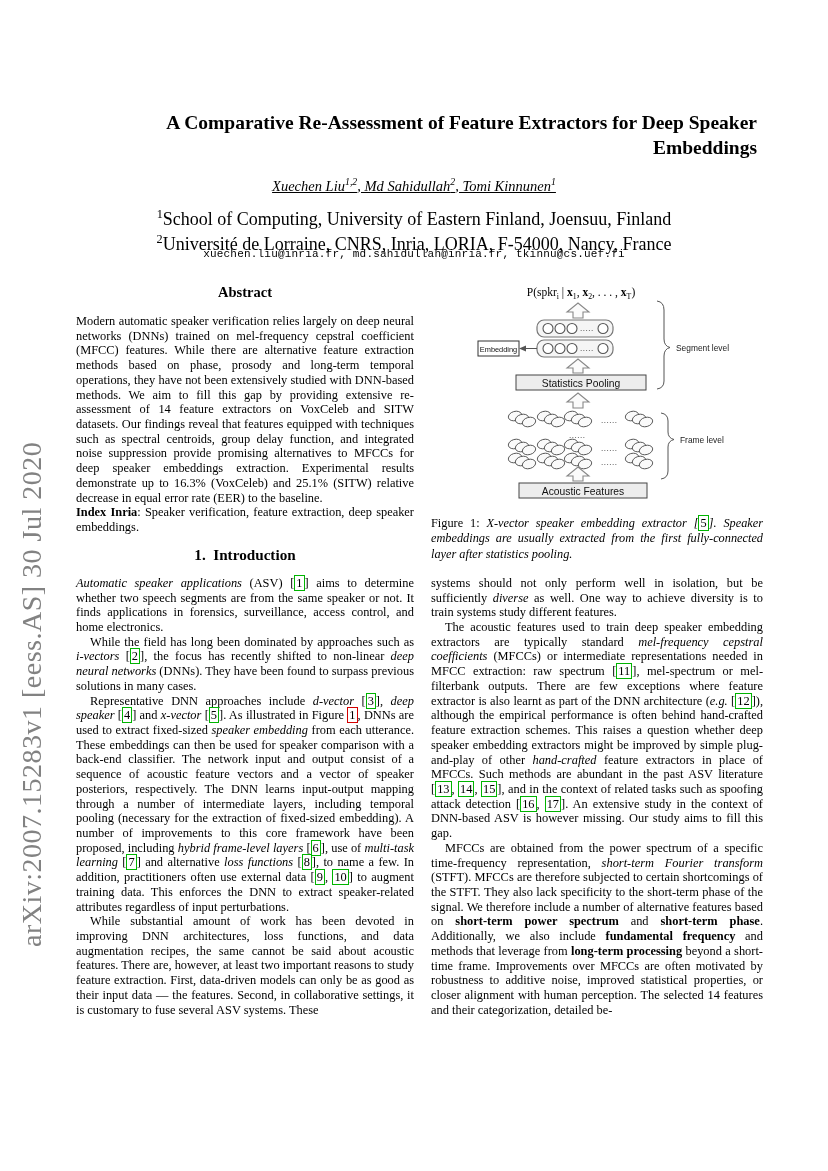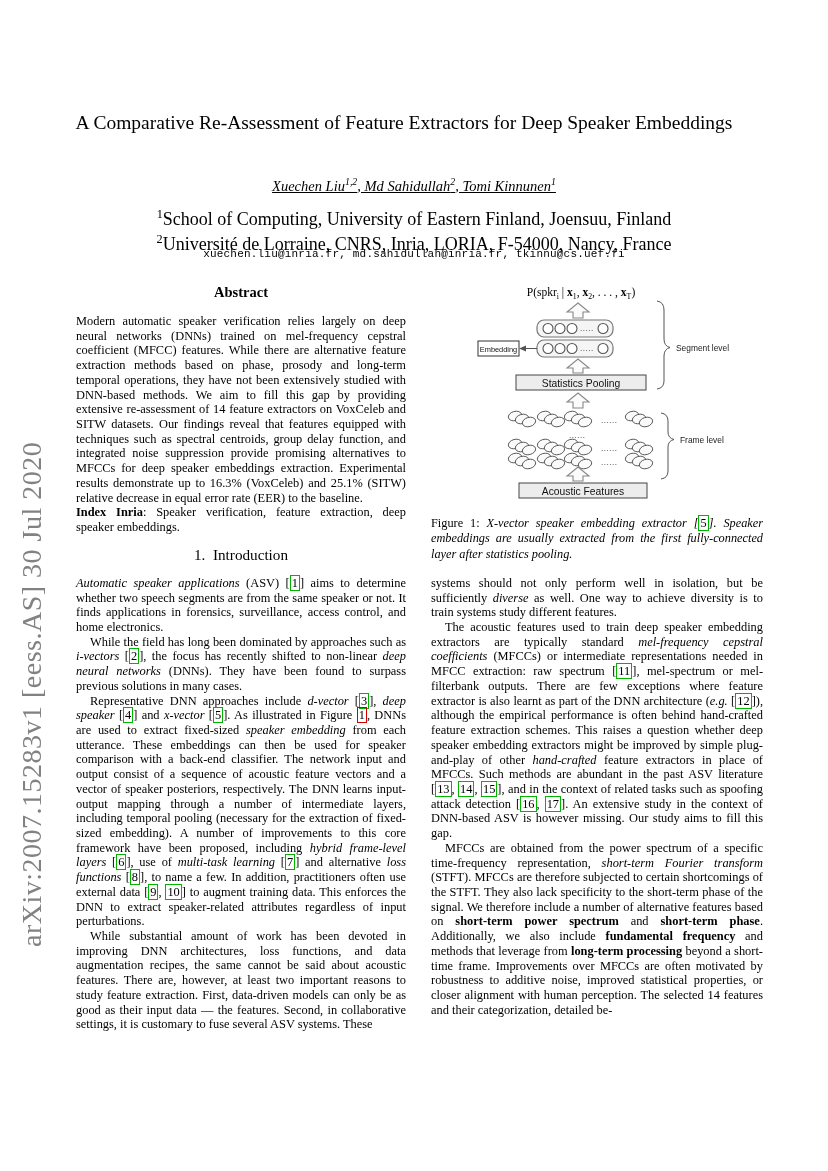--- a/index.html
+++ b/index.html
@@ -9,50 +9,50 @@
     font-family:"Liberation Serif","DejaVu Serif",serif; color:#000;
   }
   .arxiv-sidebar {
     position:absolute; left:16px; top:947px;
     transform:rotate(-90deg); transform-origin:0 0;
     white-space:nowrap; font-size:28px; letter-spacing:0.5px;
     color:var(--sidebar-gray,#808080);
     font-family:"Liberation Serif","DejaVu Serif",serif;
   }
   .title {
-    position:absolute; top:110px; left:61px; width:686px;
-    text-align:center; font-size:19.5px; font-weight:normal; line-height:25px;
+    position:absolute; top:110px; left:71px; width:686px;
+    text-align:right; font-size:19.5px; font-weight:bold; line-height:25px;
   }
   .authors {
     position:absolute; top:176px; left:71px; width:686px;
     text-align:center; font-style:italic; font-size:14.5px;text-decoration:underline;
   }
   .affiliations {
     position:absolute; top:205px; left:71px; width:686px;
     text-align:center; font-size:18px; line-height:19.5px;
   }
   .emails {
     position:absolute; top:248px; left:71px; width:686px;
     text-align:center; font-size:11px;
     font-family:"Liberation Mono","DejaVu Sans Mono",monospace;
     letter-spacing:0.2px;
   }
   .columns {
     position:absolute; top:284px; left:76px; width:687px;
-    display:flex; gap:25px;
+    display:flex; gap:17px;
   }
   .col-left  { width:338px; }
   .col-right { width:332px; }
   .para { text-align:justify; font-size:12.4px; line-height:14.72px; }
   .para.indent { text-indent:14px; }
   .abstract-heading {
     text-align:center; font-weight:bold; font-size:14.5px; margin:0 0 13px 0;
   }
   .section-heading {
-    text-align:center; font-weight:normal; font-size:15.2px;
+    text-align:center; font-weight:bold; font-size:15.2px;
     margin:11px 0 12px 0; white-space:pre;
   }
   .seg-n  { }
   .seg-i  { font-style:italic; }
   .seg-b  { font-weight:bold; }
   .seg-c  { border:1px solid var(--citation-green,#00b400); padding:0 1px; }
   .seg-r  { border:1px solid var(--ref-red,#d40000); padding:0 1px; }
   .seg-sub{ vertical-align:sub;   font-size:68%; }
   .seg-sup{ vertical-align:super; font-size:68%; }
   .figure1 {

